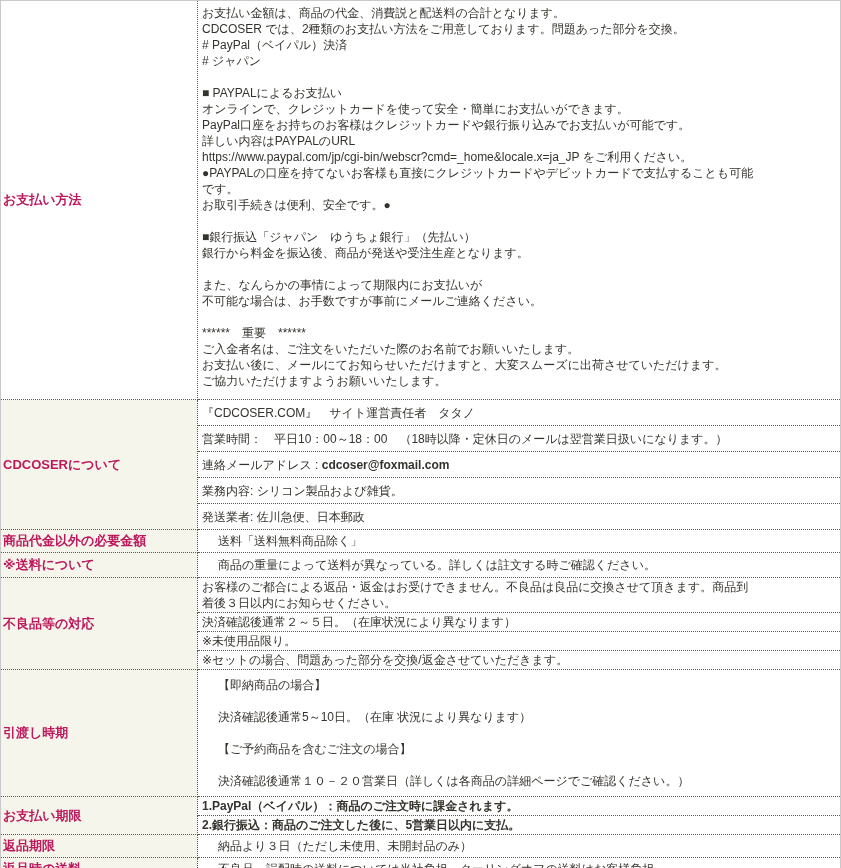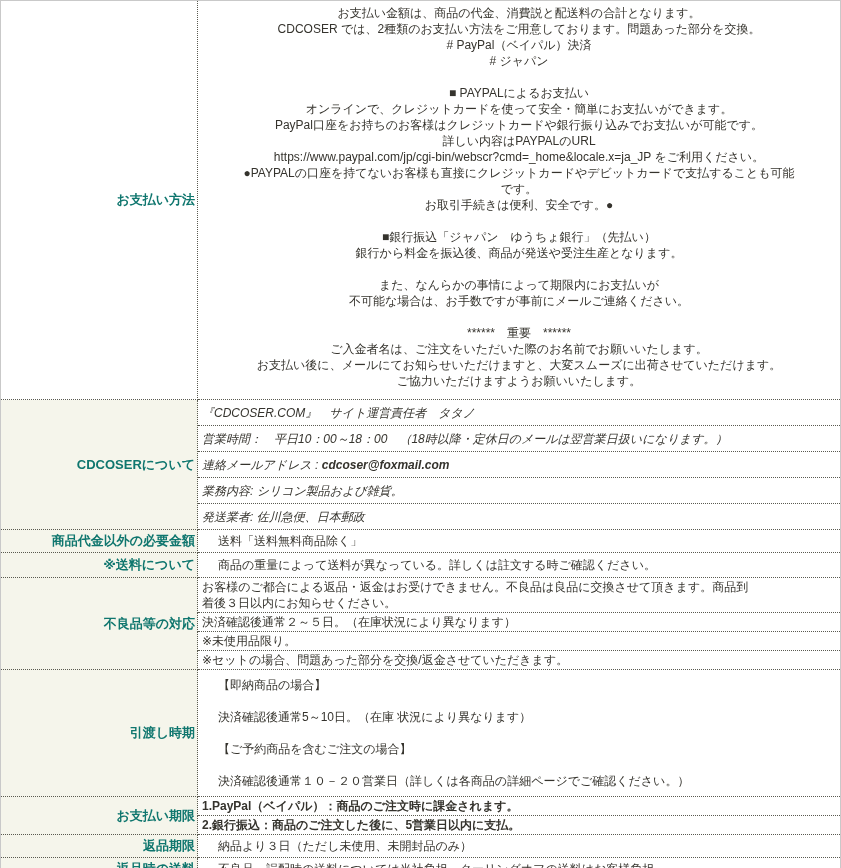--- a/index.html
+++ b/index.html
@@ -17,36 +17,36 @@
     border-top:1px solid #c9c9c9;
     border-left:1px solid #c9c9c9;
     border-right:1px solid #c9c9c9;
     border-bottom:3px solid #4c4c4c;
   }
   col.c-label{width:197px;}
   th.label{
     background:#f5f5eb;
     font-weight:bold;
     font-size:13px;
-    text-align:right;
+    text-align:left;
     vertical-align:middle;
     border:1px dotted #5a5a50;
-    color:#0f766e;
+    color:#be185d;
     padding:2px;
   }
   td.content{
     border:1px dotted #5a5a50;
     padding:2px 20px;
     vertical-align:middle;
     line-height:16px;
     overflow:hidden;
   }
   .ln{line-height:16px;}
-  tr.row-payment-method td.content{vertical-align:top;padding:4px 4px;height:390px;text-align:center;}
-  tr.row-about-cdcoser td.content{height:21px;padding:2px 4px;font-style:italic;}
+  tr.row-payment-method td.content{vertical-align:top;padding:4px 4px;height:390px;}
+  tr.row-about-cdcoser td.content{height:21px;padding:2px 4px;}
   tr.row-extra-fees td.content{height:17px;}
   tr.row-shipping-note td.content{height:20px;}
   tr.row-defective-items td.content{height:12px;padding:1px 4px;}
   tr.row-delivery-time td.content{height:122px;}
   tr.row-payment-deadline td.content{height:13px;padding:1px 4px;font-weight:bold;}
   tr.row-return-deadline td.content{height:16px;}
   tr.row-return-shipping td.content{height:16px;}
 </style>
 </head>
 <body>

